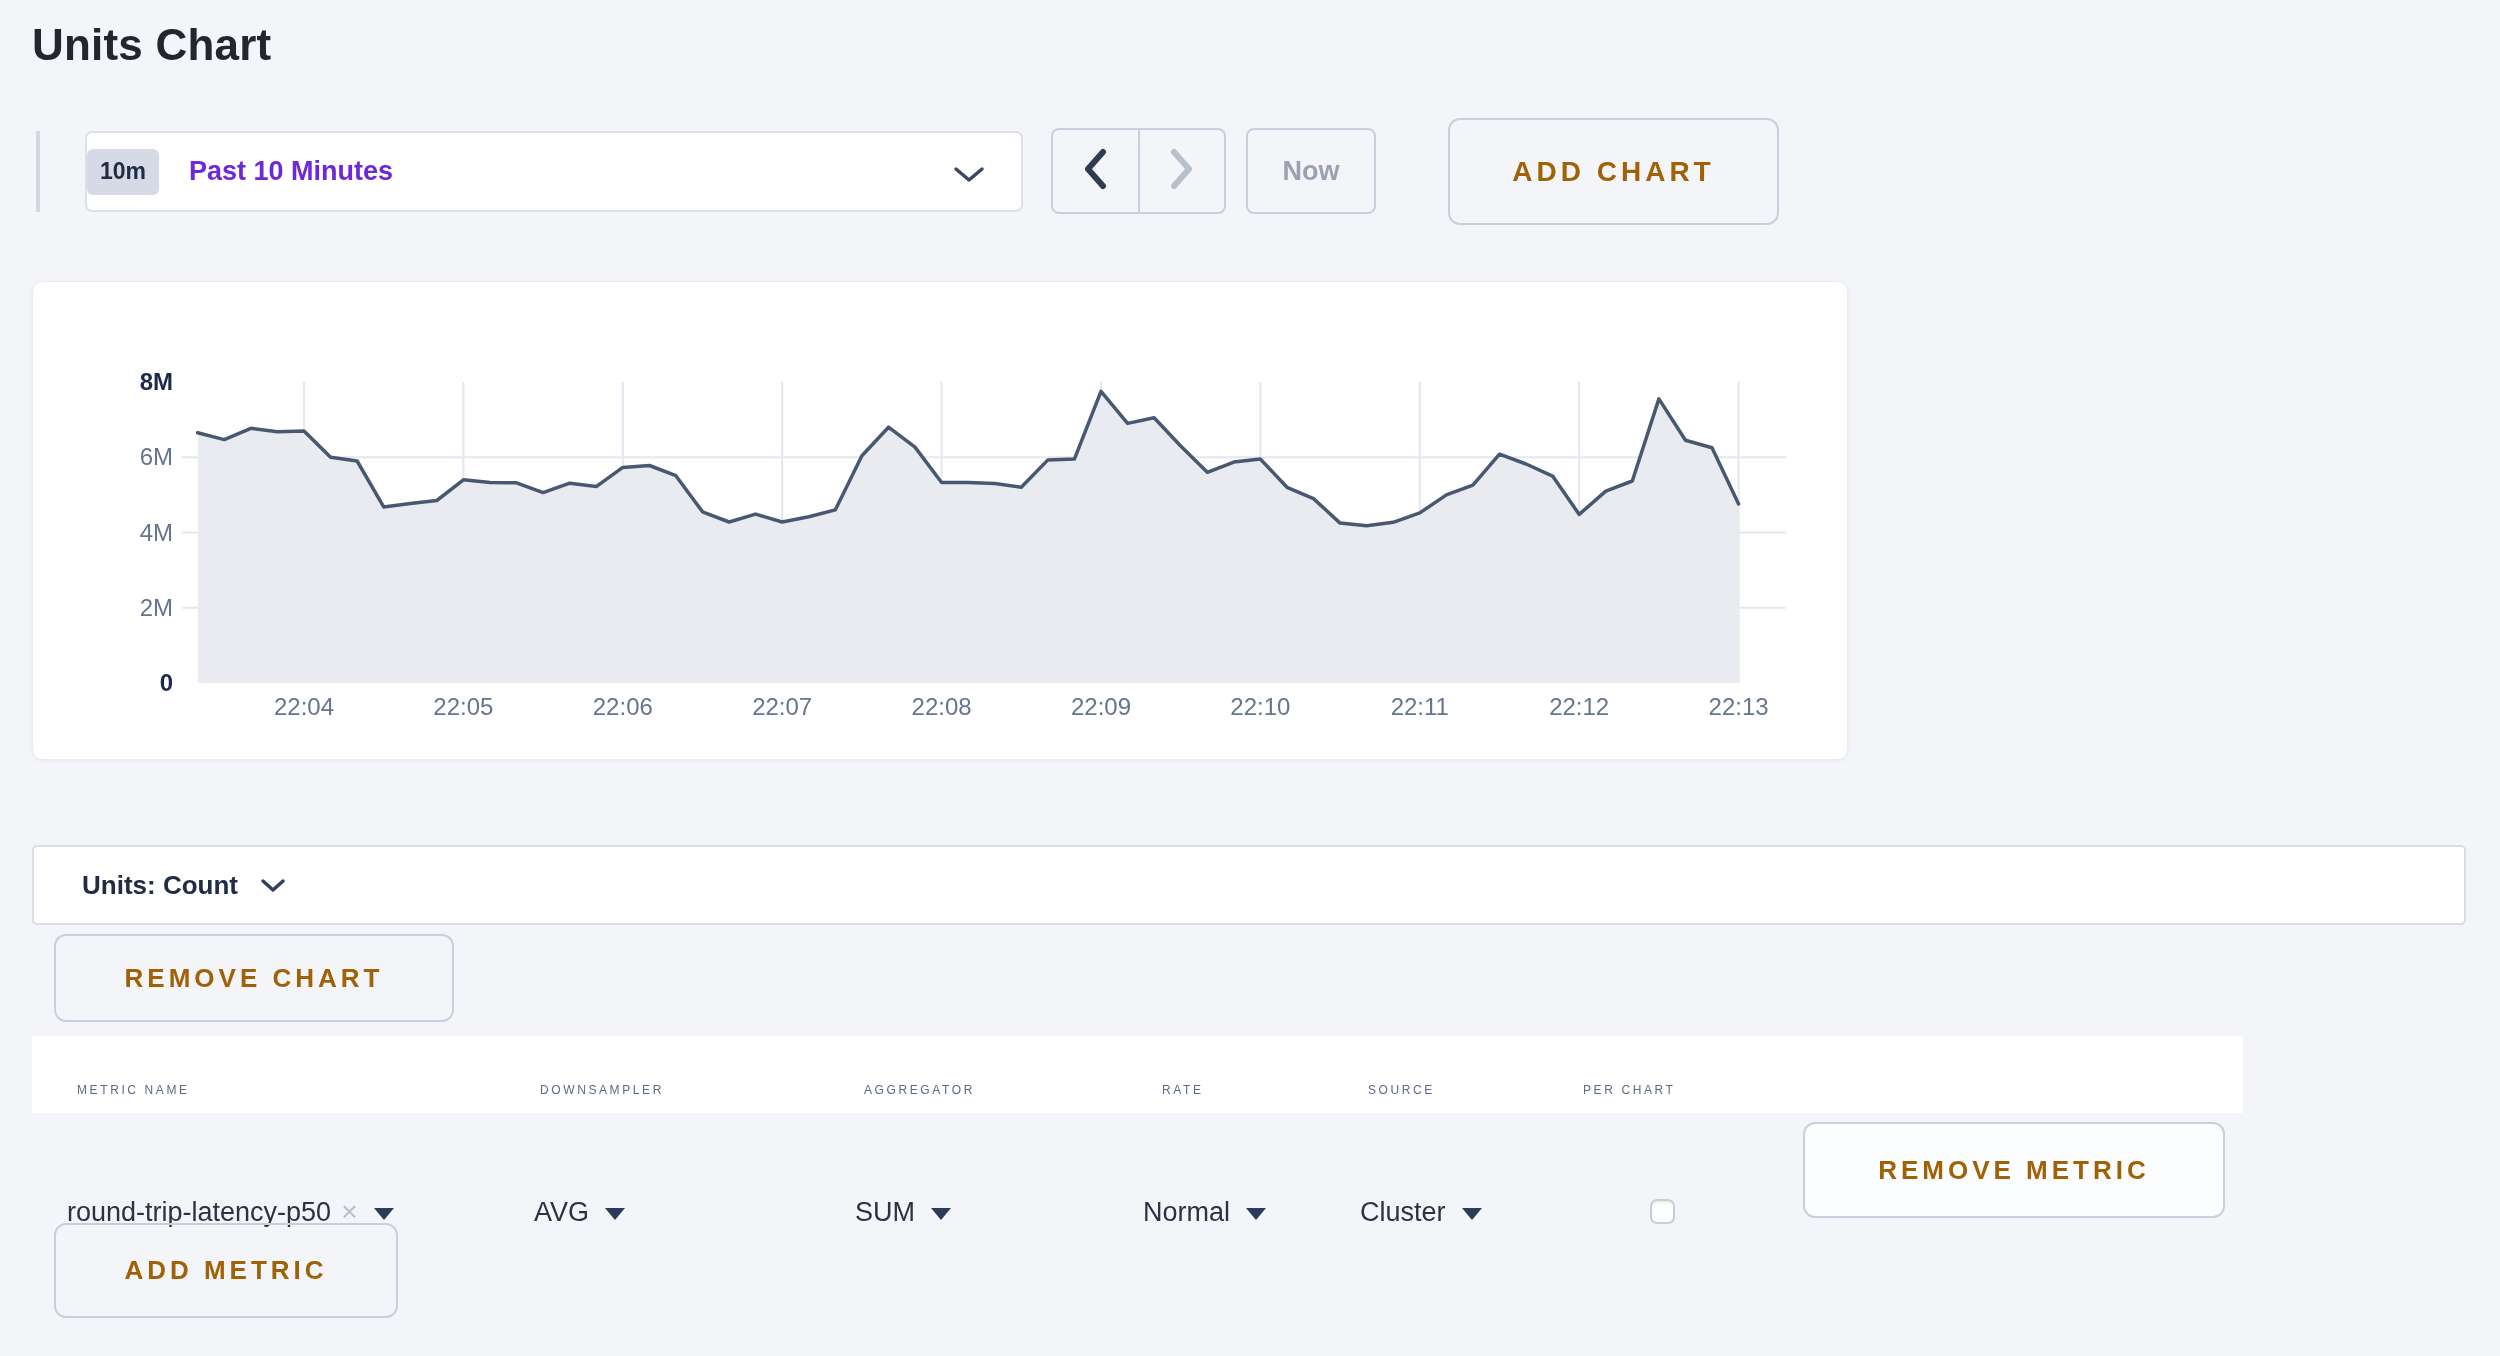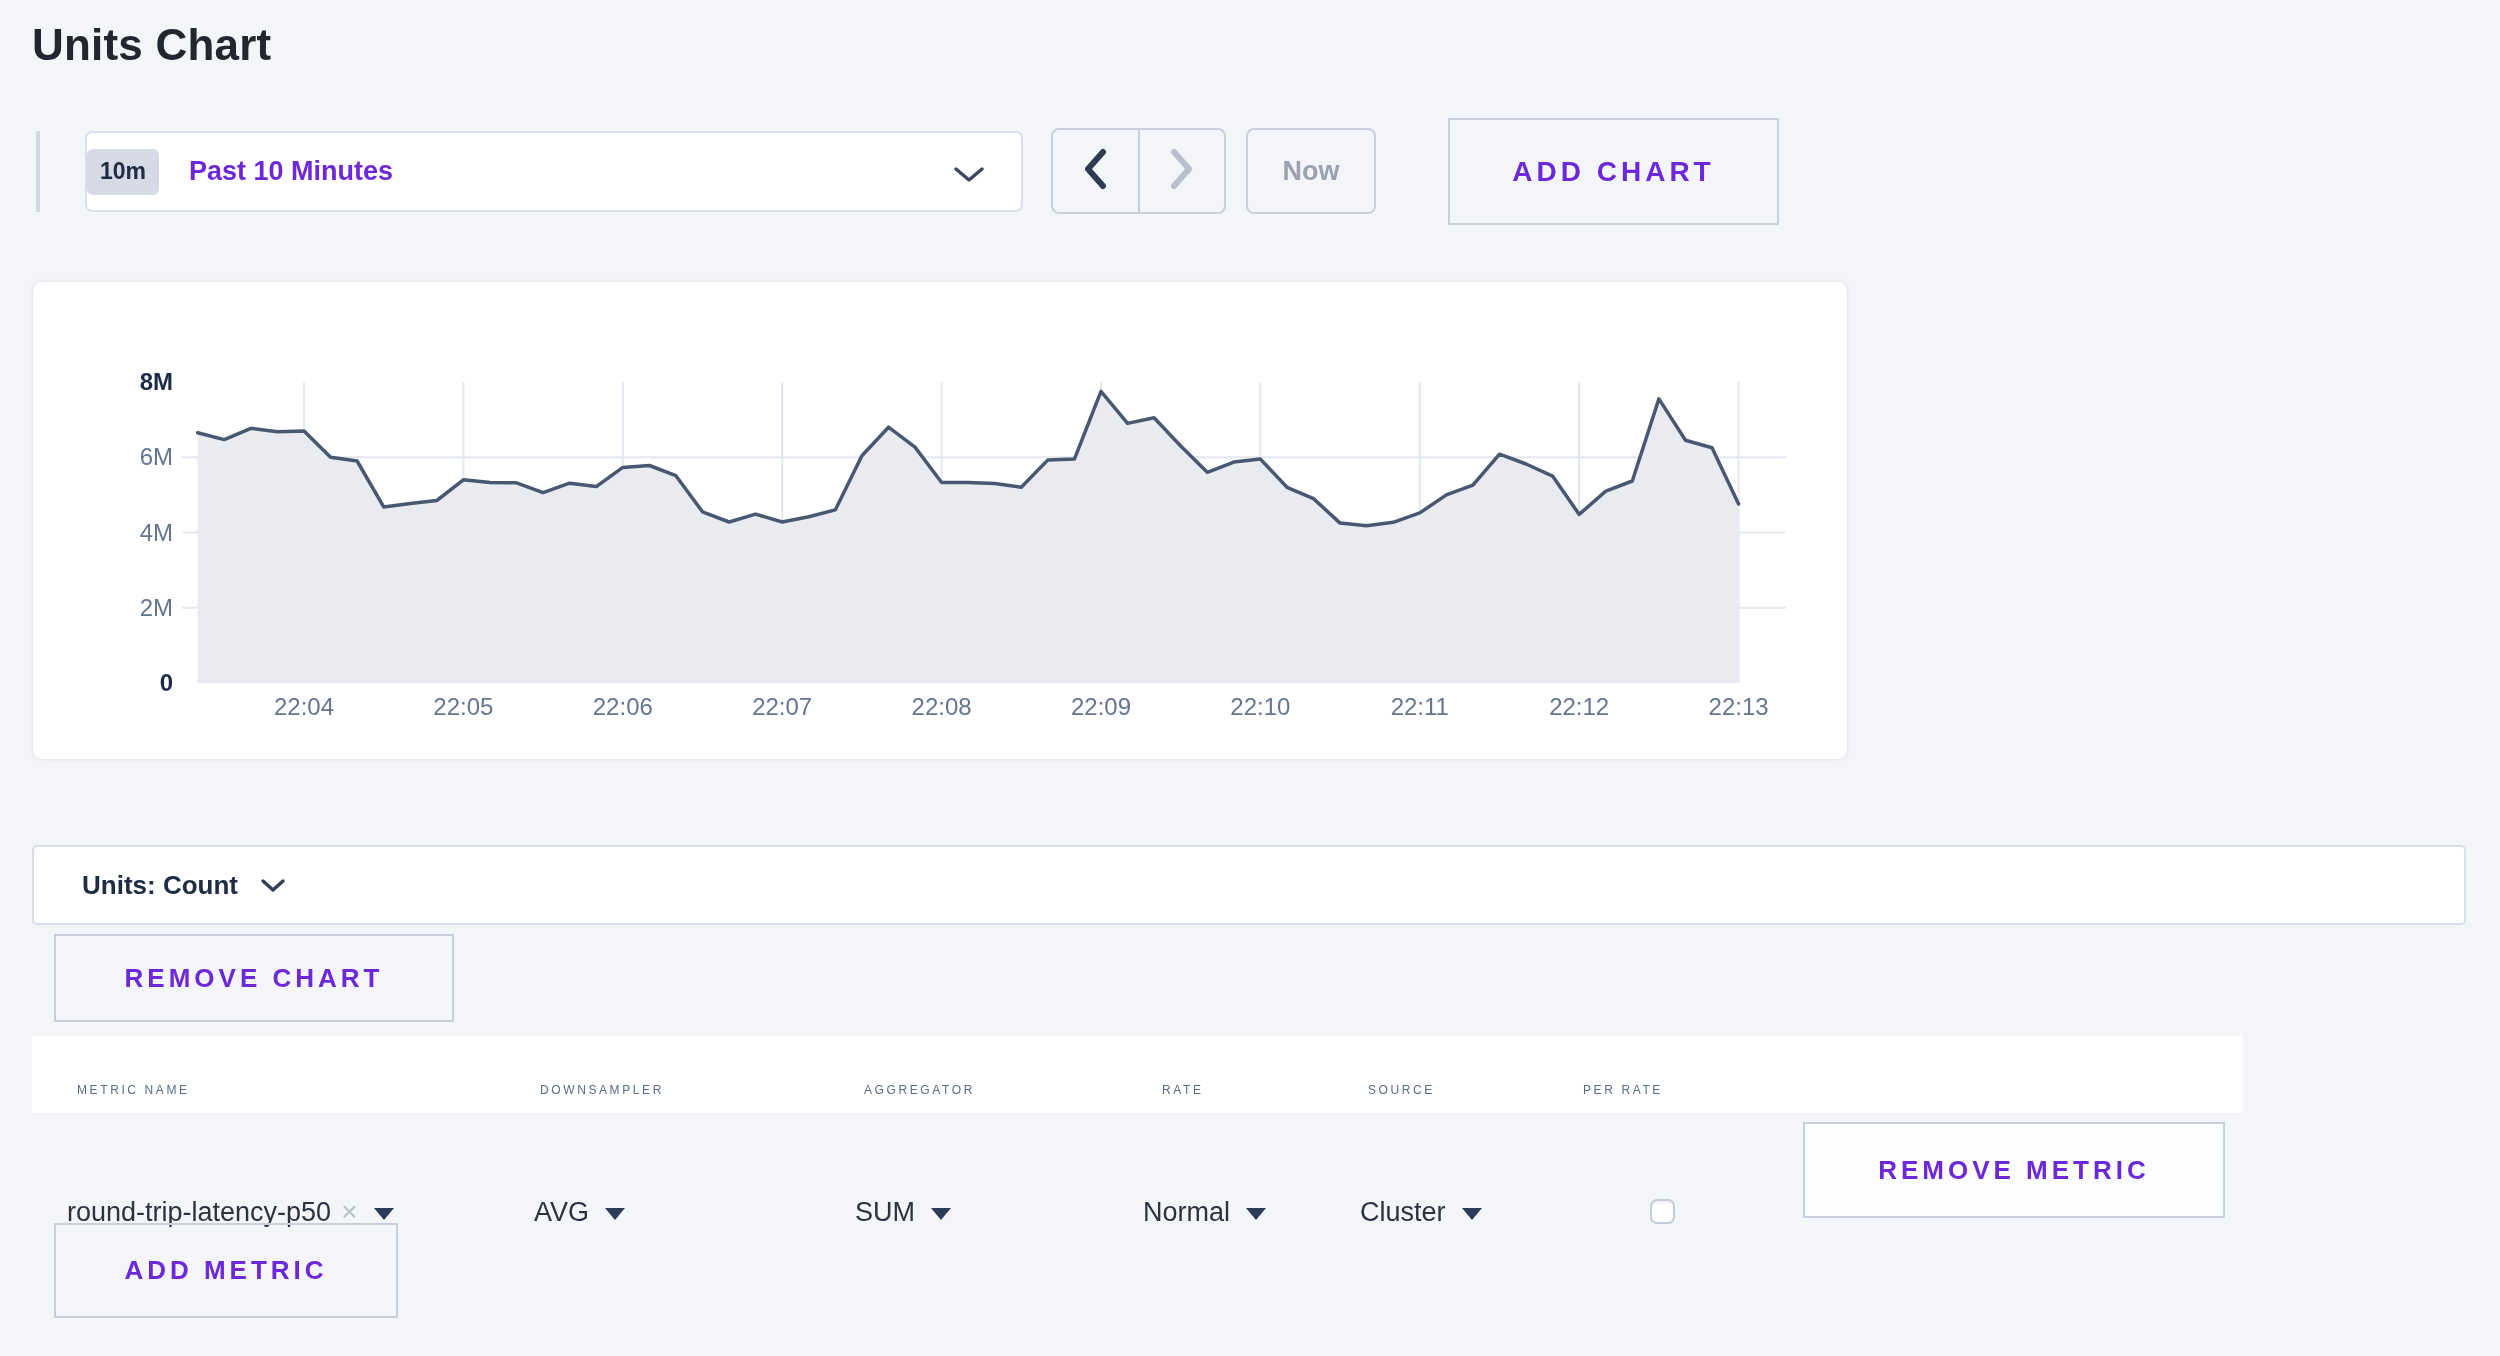--- a/index.html
+++ b/index.html
@@ -25,22 +25,22 @@
   .pager { position:absolute; left:1051px; top:128px; width:175px; height:86px;
            border:2px solid #c9cfdc; border-radius:8px; display:flex; }
   .pager-half { flex:1; display:flex; align-items:center; justify-content:center; cursor:pointer; }
   .pager-half:first-child { border-right:2px solid #c9cfdc; }
 
   .btn-now { position:absolute; left:1246px; top:128px; width:130px; height:86px;
              background:transparent; border:2px solid #c9cfdc; border-radius:8px;
              font-family:"Liberation Sans", sans-serif;
              font-size:27px; font-weight:700; color:#9aa2b1; cursor:pointer; }
 
-  .btn-outline-blue { background:transparent; border:2px solid #c9cfdc; border-radius:0;
-                      font-family:"Liberation Sans", sans-serif; color:#6d28d9;
+  .btn-outline-blue { background:transparent; border:2px solid #c9cfdc; border-radius:12px;
+                      font-family:"Liberation Sans", sans-serif; color:#a16207;
                       font-weight:700; letter-spacing:4px; cursor:pointer; }
   .btn-add-chart    { position:absolute; left:1448px; top:118px; width:331px; height:107px; font-size:28px; }
   .btn-remove-chart { position:absolute; left:54px;  top:934px; width:400px; height:88px; font-size:26px; }
   .btn-remove-metric{ position:absolute; left:1803px; top:1122px; width:422px; height:96px; font-size:26px; background:#fcfdfe; }
   .btn-add-metric   { position:absolute; left:54px;  top:1223px; width:344px; height:95px; font-size:26px; }
 
   
   .chart-card { position:absolute; left:32px; top:281px; width:1816px; height:479px;
                 background:#ffffff; border:1px solid #e7eaf1; border-radius:10px;
                 box-shadow:0 1px 4px rgba(40,50,80,0.05); }
@@ -158,21 +158,21 @@
   </div>
 
   <button class="btn-outline-blue btn-remove-chart">REMOVE CHART</button>
 
   <div class="table-header">
     <div class="th th1">METRIC NAME</div>
     <div class="th th2">DOWNSAMPLER</div>
     <div class="th th3">AGGREGATOR</div>
     <div class="th th4">RATE</div>
     <div class="th th5">SOURCE</div>
-    <div class="th th6">PER RATE</div>
+    <div class="th th6">PER CHART</div>
   </div>
 
   <div class="metric-row">
     <div class="cell c-name">
       <span class="cell-text">round-trip-latency-p50</span>
       <span class="tag-close">×</span>
       <span class="caret-down"></span>
     </div>
     <div class="cell c-ds">
       <span class="cell-text">AVG</span>

